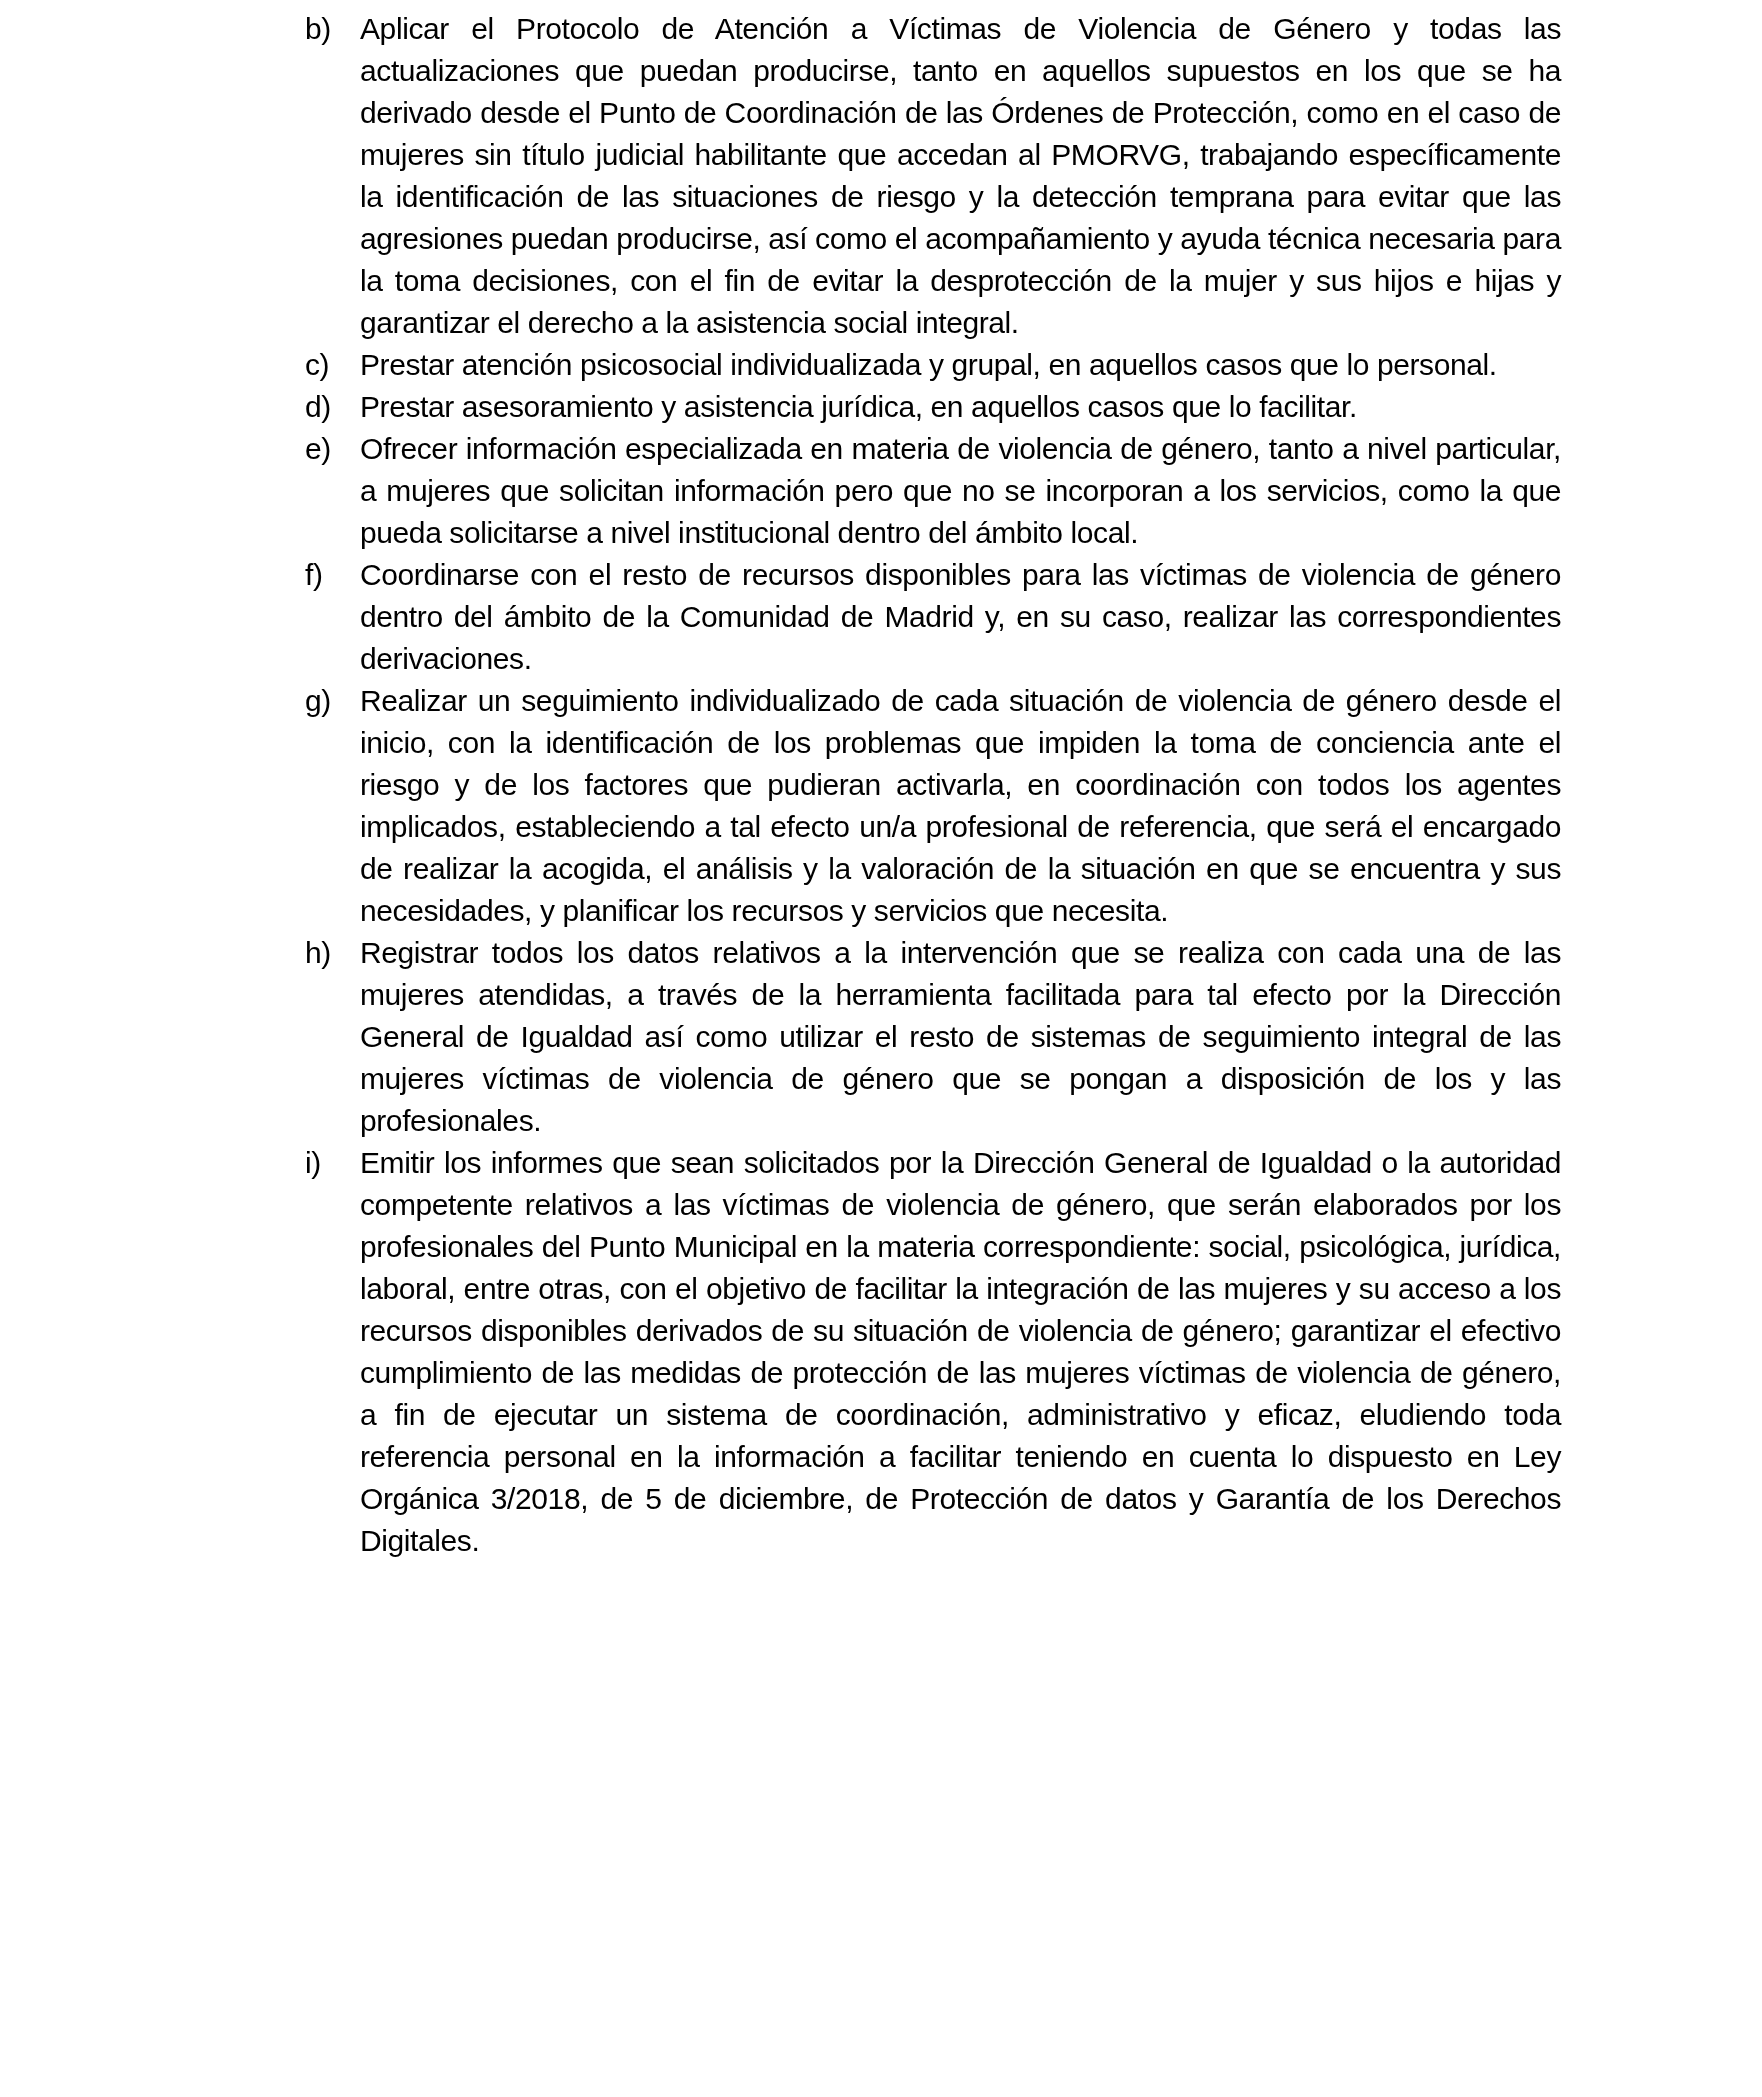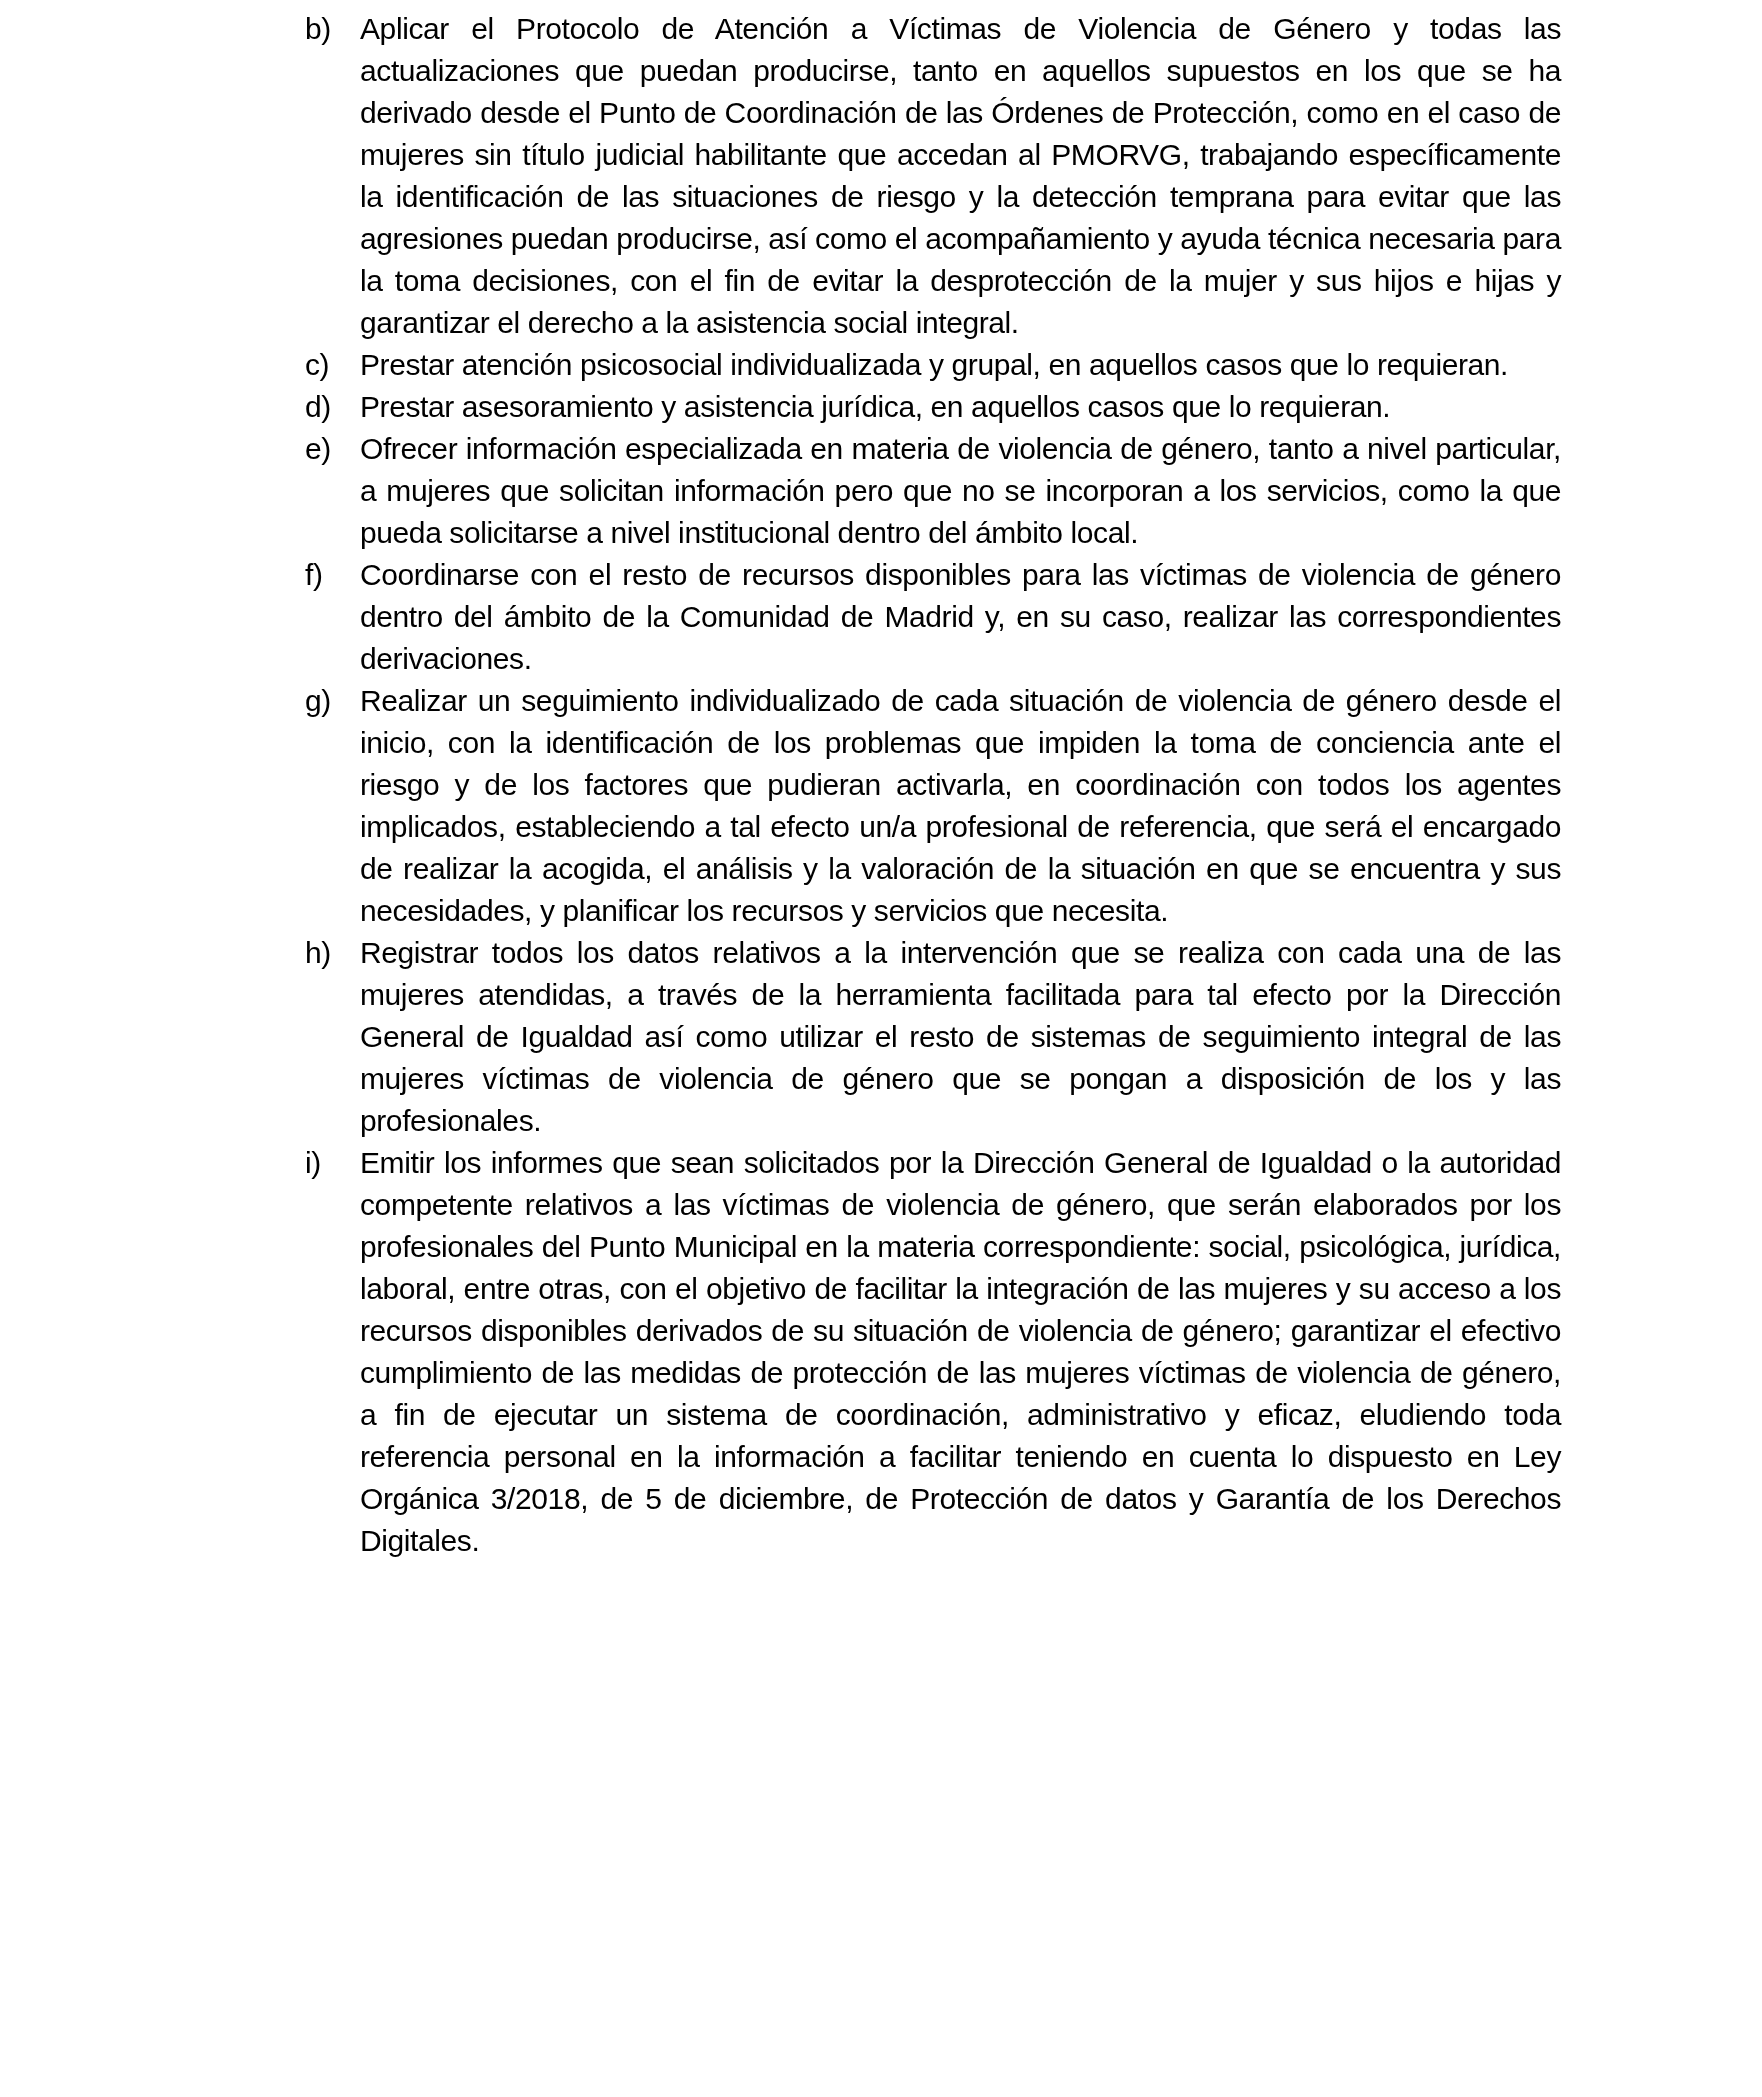--- a/index.html
+++ b/index.html
@@ -46,25 +46,25 @@
 <body>
 
 <div class="page">
   <ol class="clause-list">
     <li class="clause">
       <span class="clause-label">b)</span>
       <span class="clause-text">Aplicar el Protocolo de Atención a Víctimas de Violencia de Género y todas las actualizaciones que puedan producirse, tanto en aquellos supuestos en los que se ha derivado desde el Punto de Coordinación de las Órdenes de Protección, como en el caso de mujeres sin título judicial habilitante que accedan al PMORVG, trabajando específicamente la identificación de las situaciones de riesgo y la detección temprana para evitar que las agresiones puedan producirse, así como el acompañamiento y ayuda técnica necesaria para la toma decisiones, con el fin de evitar la desprotección de la mujer y sus hijos e hijas y garantizar el derecho a la asistencia social integral.</span>
     </li>
     <li class="clause">
       <span class="clause-label">c)</span>
-      <span class="clause-text">Prestar atención psicosocial individualizada y grupal, en aquellos casos que lo requieran.</span>
+      <span class="clause-text">Prestar atención psicosocial individualizada y grupal, en aquellos casos que lo personal.</span>
     </li>
     <li class="clause">
       <span class="clause-label">d)</span>
-      <span class="clause-text">Prestar asesoramiento y asistencia jurídica, en aquellos casos que lo requieran.</span>
+      <span class="clause-text">Prestar asesoramiento y asistencia jurídica, en aquellos casos que lo facilitar.</span>
     </li>
     <li class="clause">
       <span class="clause-label">e)</span>
       <span class="clause-text">Ofrecer información especializada en materia de violencia de género, tanto a nivel particular, a mujeres que solicitan información pero que no se incorporan a los servicios, como la que pueda solicitarse a nivel institucional dentro del ámbito local.</span>
     </li>
     <li class="clause">
       <span class="clause-label">f)</span>
       <span class="clause-text">Coordinarse con el resto de recursos disponibles para las víctimas de violencia de género dentro del ámbito de la Comunidad de Madrid y, en su caso, realizar las correspondientes derivaciones.</span>
     </li>
     <li class="clause">

